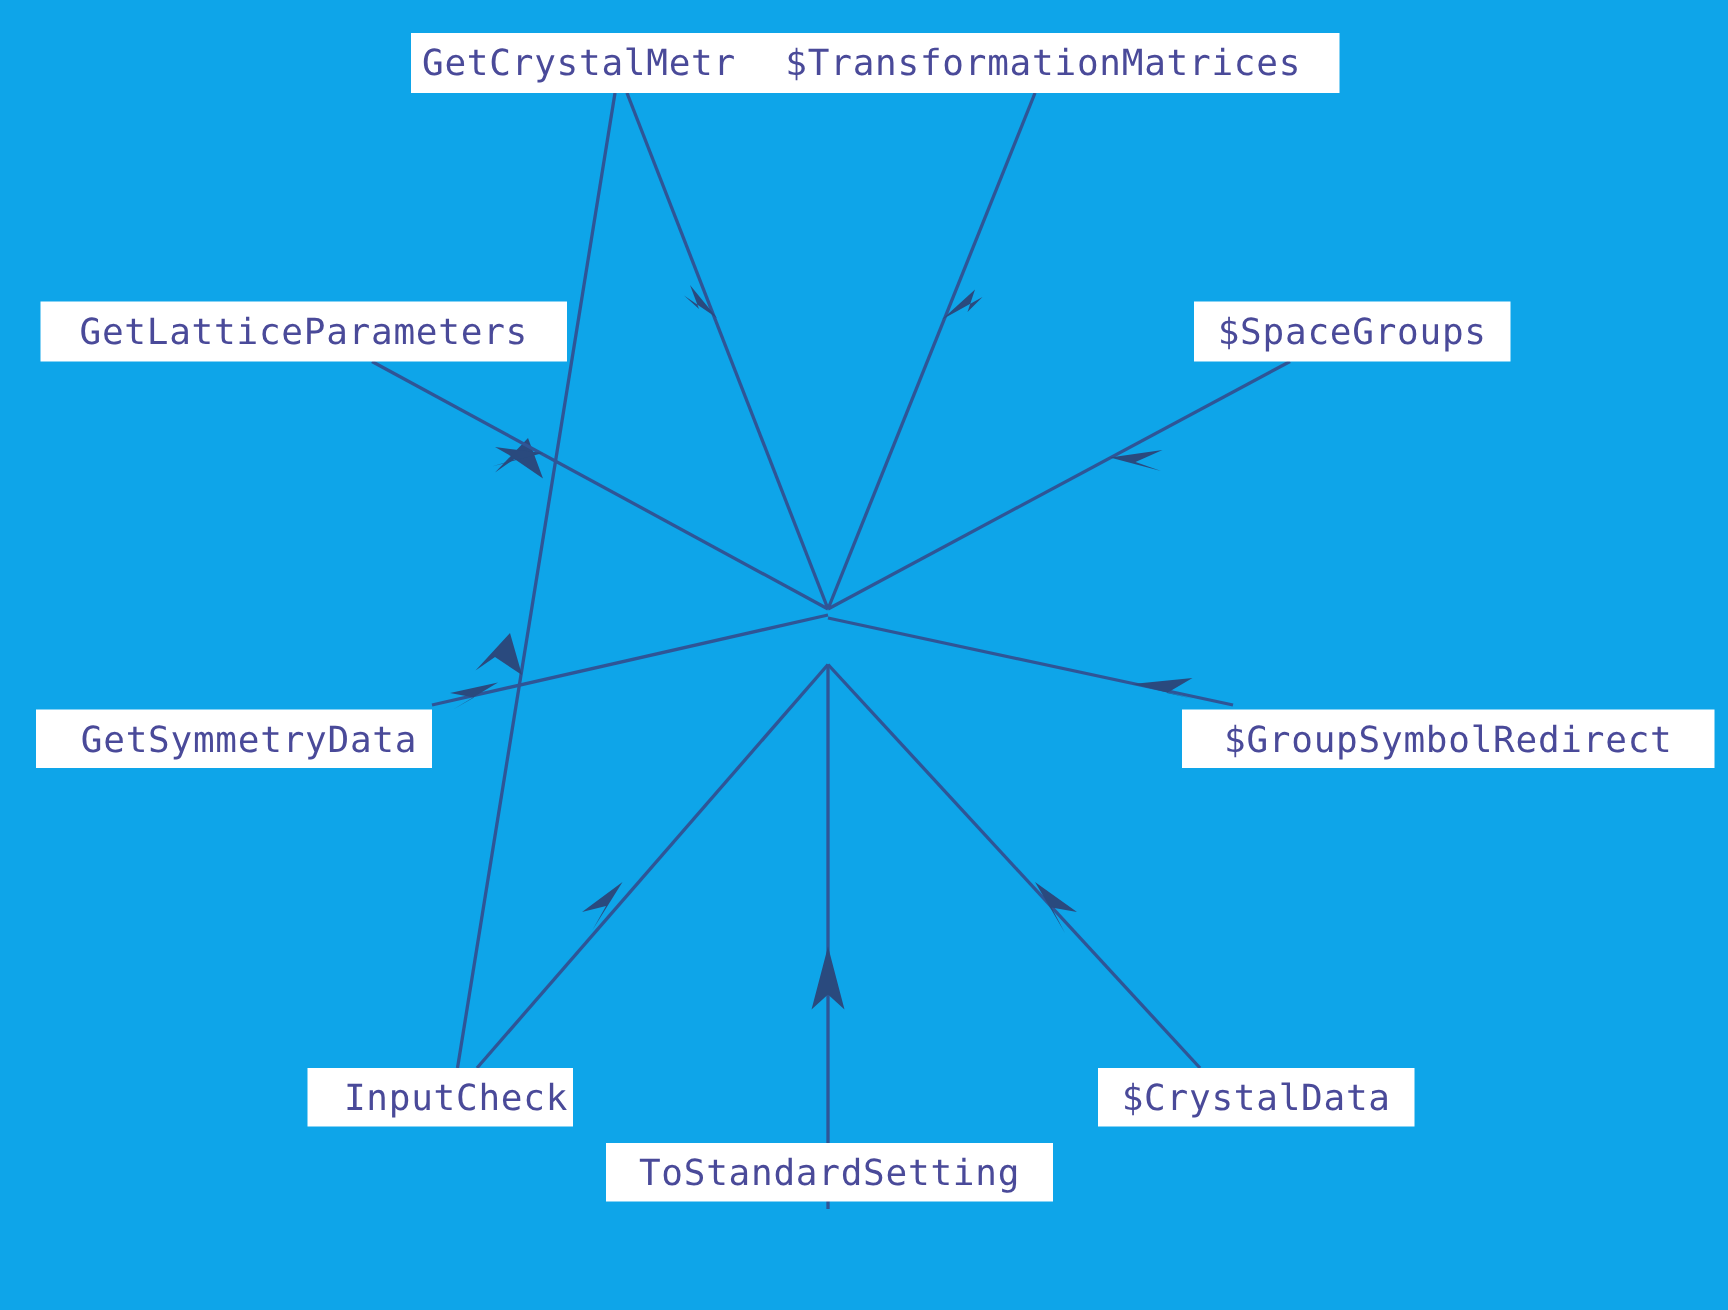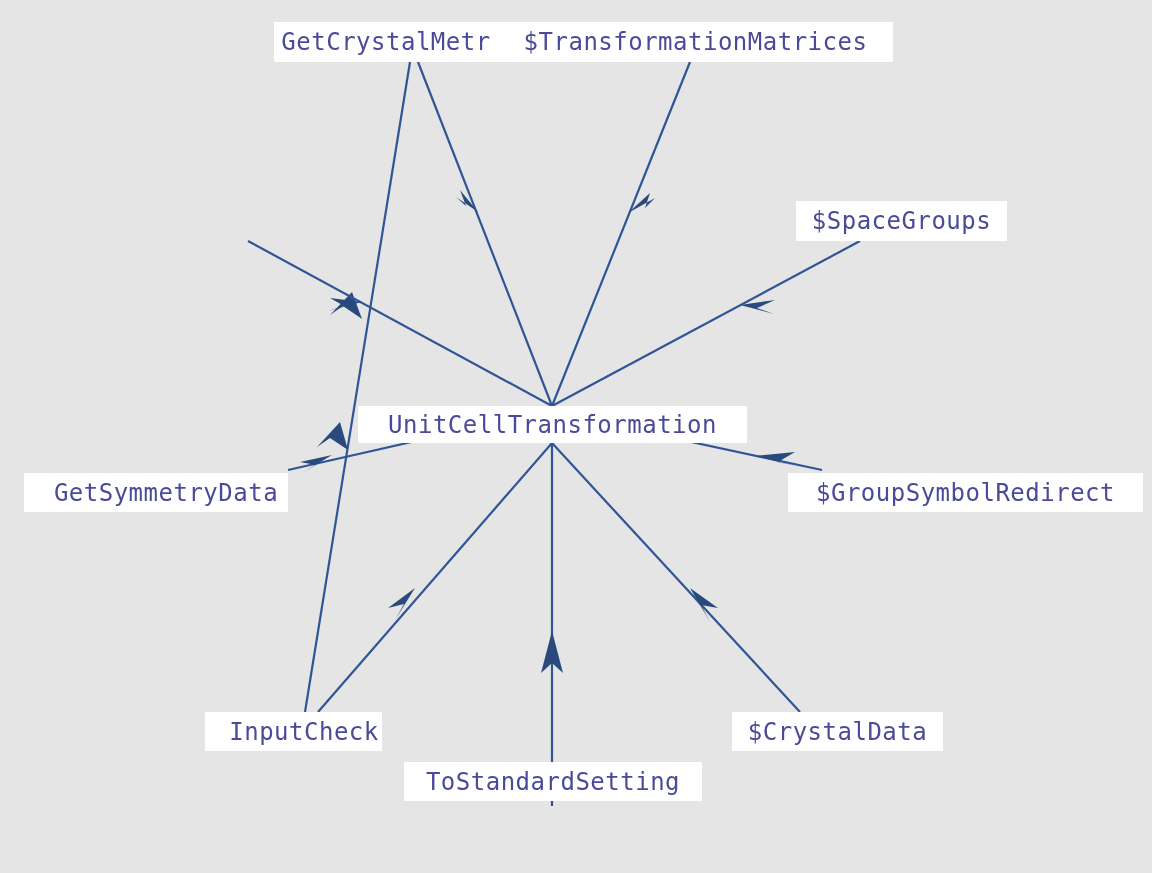--- a/index.html
+++ b/index.html
@@ -4,21 +4,21 @@
 <style>
   html, body {
     margin: 0;
     padding: 0;
     background: #000000;
   }
   #canvas {
     position: relative;
     width: 1152px;
     height: 873px;
-    background: #e5e5e5;
+    background: #0ea5e9;
     overflow: hidden;
     font-family: "DejaVu Sans Mono", "Liberation Mono", monospace;
   }
   svg#edges {
     position: absolute;
     left: 0;
     top: 0;
     width: 1152px;
     height: 873px;
   }
@@ -101,28 +101,28 @@
   </svg>
 
   <div class="node" style="left:274px; top:22px; width:224px; height:40px;">
     <span class="node-label">GetCrystalMetr</span>
   </div>
 
   <div class="node" style="left:498px; top:22px; width:395px; height:40px;">
     <span class="node-label">$TransformationMatrices</span>
   </div>
 
+  <div class="node" style="left:27px; top:201px; width:351px; height:40px;">
+    <span class="node-label">GetLatticeParameters</span>
+  </div>
 
   <div class="node" style="left:796px; top:201px; width:211px; height:40px;">
     <span class="node-label">$SpaceGroups</span>
   </div>
 
-  <div class="node" style="left:358px; top:406px; width:389px; height:37px;">
-    <span class="node-label">UnitCellTransformation</span>
-  </div>
 
   <div class="node" style="left:24px; top:473px; width:264px; height:39px;padding-left:20px;">
     <span class="node-label">GetSymmetryData</span>
   </div>
 
   <div class="node" style="left:788px; top:473px; width:355px; height:39px;">
     <span class="node-label">$GroupSymbolRedirect</span>
   </div>
 
   <div class="node" style="left:205px; top:712px; width:177px; height:39px;padding-left:21px;">

